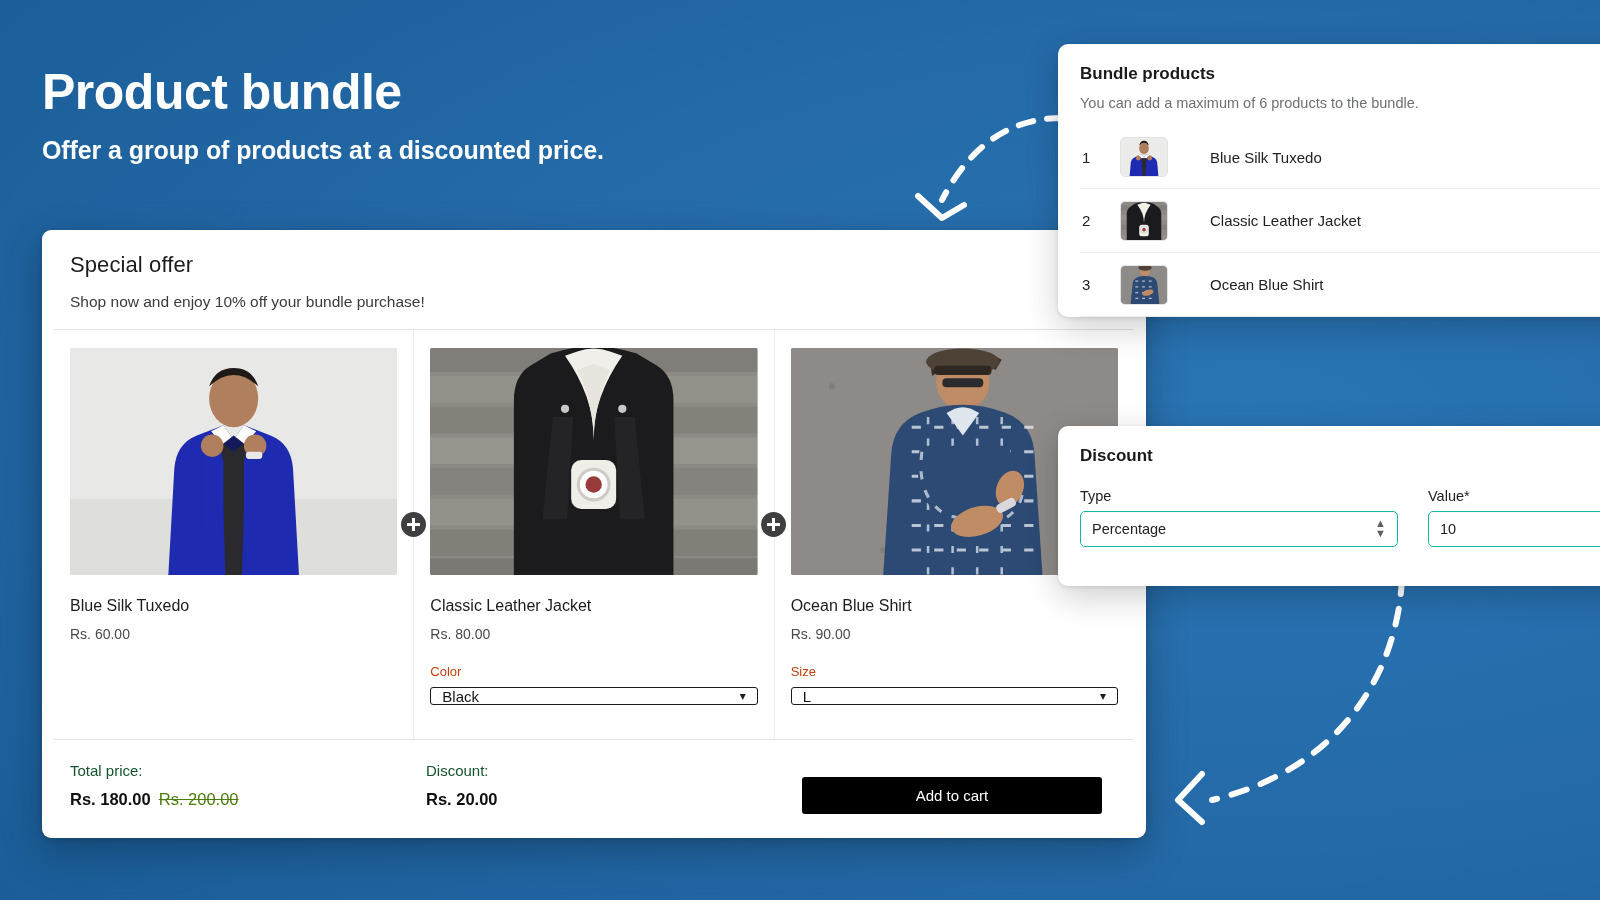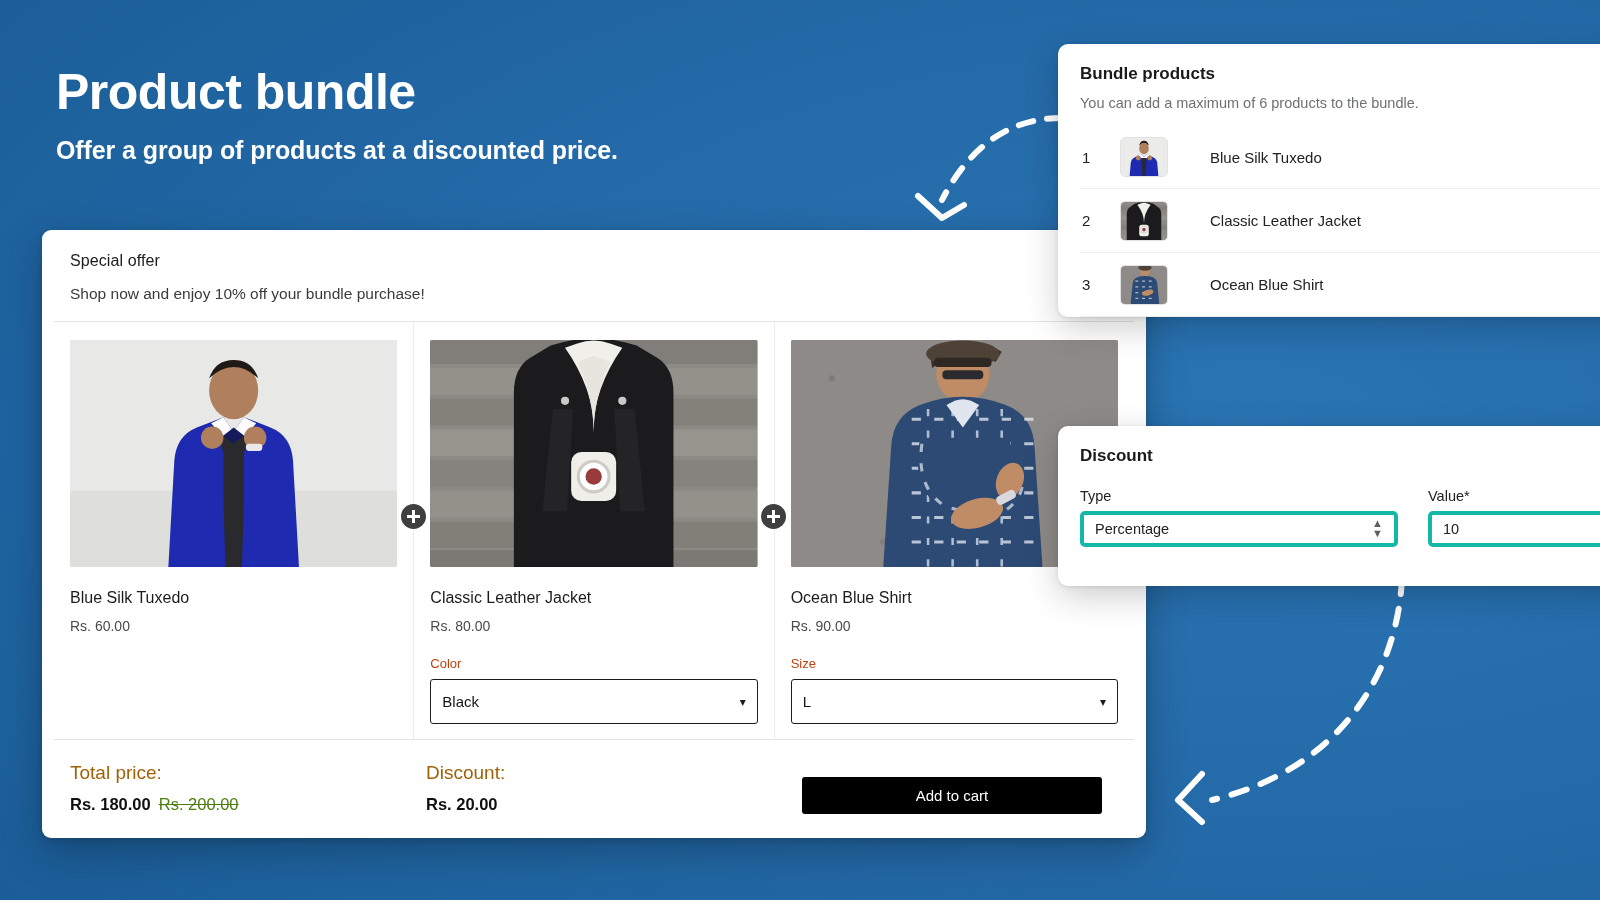--- a/index.html
+++ b/index.html
@@ -10,21 +10,21 @@
     font-family: "Liberation Sans", sans-serif;
   }
   body {
     background:
       radial-gradient(ellipse 140% 120% at 78% 48%, #2a74b4 0%, #246aa8 38%, #1b5e99 68%, #17558c 100%),
       linear-gradient(120deg, #185a93 0%, #1f6aac 55%, #2a79bd 100%);
     position: relative;
   }
 
   
-  .hero { position: absolute; left: 56px; top: 66px; color: #fff; }
+  .hero { position: absolute; left: 42px; top: 66px; color: #fff; }
   .hero-title {
     font-size: 50px; font-weight: 700; letter-spacing: -0.5px;
     line-height: 1.06; color: #ffffff;
   }
   .hero-sub {
     margin-top: 17px;
     font-size: 25px; font-weight: 700; color: #ffffff;
     letter-spacing: -0.1px;
   }
 
@@ -39,21 +39,21 @@
     left: 42px; top: 230px;
     width: 1104px; height: 608px;
     background: #ffffff;
     border-radius: 9px;
     box-shadow: 0 14px 40px rgba(0,0,0,0.26), 0 2px 6px rgba(0,0,0,0.14);
     overflow: hidden;
     display: flex; flex-direction: column;
   }
   .sf-header { padding: 22px 28px 18px 28px; }
   .sf-title {
-    font-size: 16px; color: #1c1c1c; font-weight: 400;
+    font-size: 22px; color: #1c1c1c; font-weight: 400;
     letter-spacing: 0.1px;
   }
   .sf-subtitle {
     margin-top: 15px;
     font-size: 15.5px; color: #3b3b3b; font-weight: 400;
   }
 
   .sf-products {
     margin: 0 12px;
     border-top: 1px solid #e3e3e3;
@@ -84,21 +84,21 @@
   .p-price {
     margin-top: 11px;
     font-size: 14px; color: #4a4a4a;
   }
   .p-optlabel {
     margin-top: 22px;
     font-size: 13px; color: #c2410c;
   }
   .p-select {
     margin-top: 8px;
-    height: 45px; width: 100%;
+    height: 18px; width: 100%;
     border: 1.4px solid #1c1c1c;
     border-radius: 3px;
     background: #ffffff;
     display: flex; align-items: center; justify-content: space-between;
     padding: 0 11px;
     font-size: 15px; color: #141414;
   }
   .p-select .chev { color: #1c1c1c; font-size: 12px; line-height: 1; }
 
   
@@ -117,21 +117,21 @@
   .plus-badge::after  { width: 2.6px; height: 13px; }
 
   
   .sf-footer {
     border-top: 1px solid #e3e3e3;
     margin: 0 12px;
     padding: 22px 16px 24px 16px;
     display: flex; align-items: flex-start;
   }
   .foot-block { width: 356px; }
-  .foot-label { font-size: 19px; color: #a16207; }
+  .foot-label { font-size: 15px; color: #14532d; }
   .foot-value { margin-top: 11px; font-size: 16.5px; font-weight: 700; color: #101010; }
   .foot-value .struck {
     font-weight: 400; color: #4d7c0f;
     text-decoration: line-through;
     margin-left: 8px;
   }
   .addcart-wrap { flex: 1 1 auto; display: flex; justify-content: flex-start; padding-left: 20px; }
   .addcart {
     width: 300px; height: 37px;
     background: #000000; color: #ffffff;
@@ -189,21 +189,21 @@
     font-family: inherit;
     cursor: pointer;
     box-shadow: inset 0 -1px 0 rgba(0,0,0,0.2);
   }
 
   .disc-title { font-size: 17px; font-weight: 700; color: #1a1a1a; }
   .disc-fields { display: flex; gap: 30px; margin-top: 22px; }
   .field { display: flex; flex-direction: column; }
   .field-label { font-size: 14.5px; color: #202223; margin-bottom: 7px; }
   .field-ctl {
-    height: 36px; border: 4px solid #14b8a6; border-radius: 5px;
+    height: 36px; border: 1px solid #14b8a6; border-radius: 5px;
     background: #ffffff;
     display: flex; align-items: center;
     padding: 0 11px;
     font-size: 14.5px; color: #202223;
     box-shadow: inset 0 1px 0 rgba(0,0,0,0.02);
   }
   #type-field .field-ctl { width: 318px; justify-content: space-between; }
   #value-field .field-ctl { width: 230px; }
   .updown { font-size: 11px; color: #5c5f62; line-height: 0.9; text-align: center; }
 </style>

